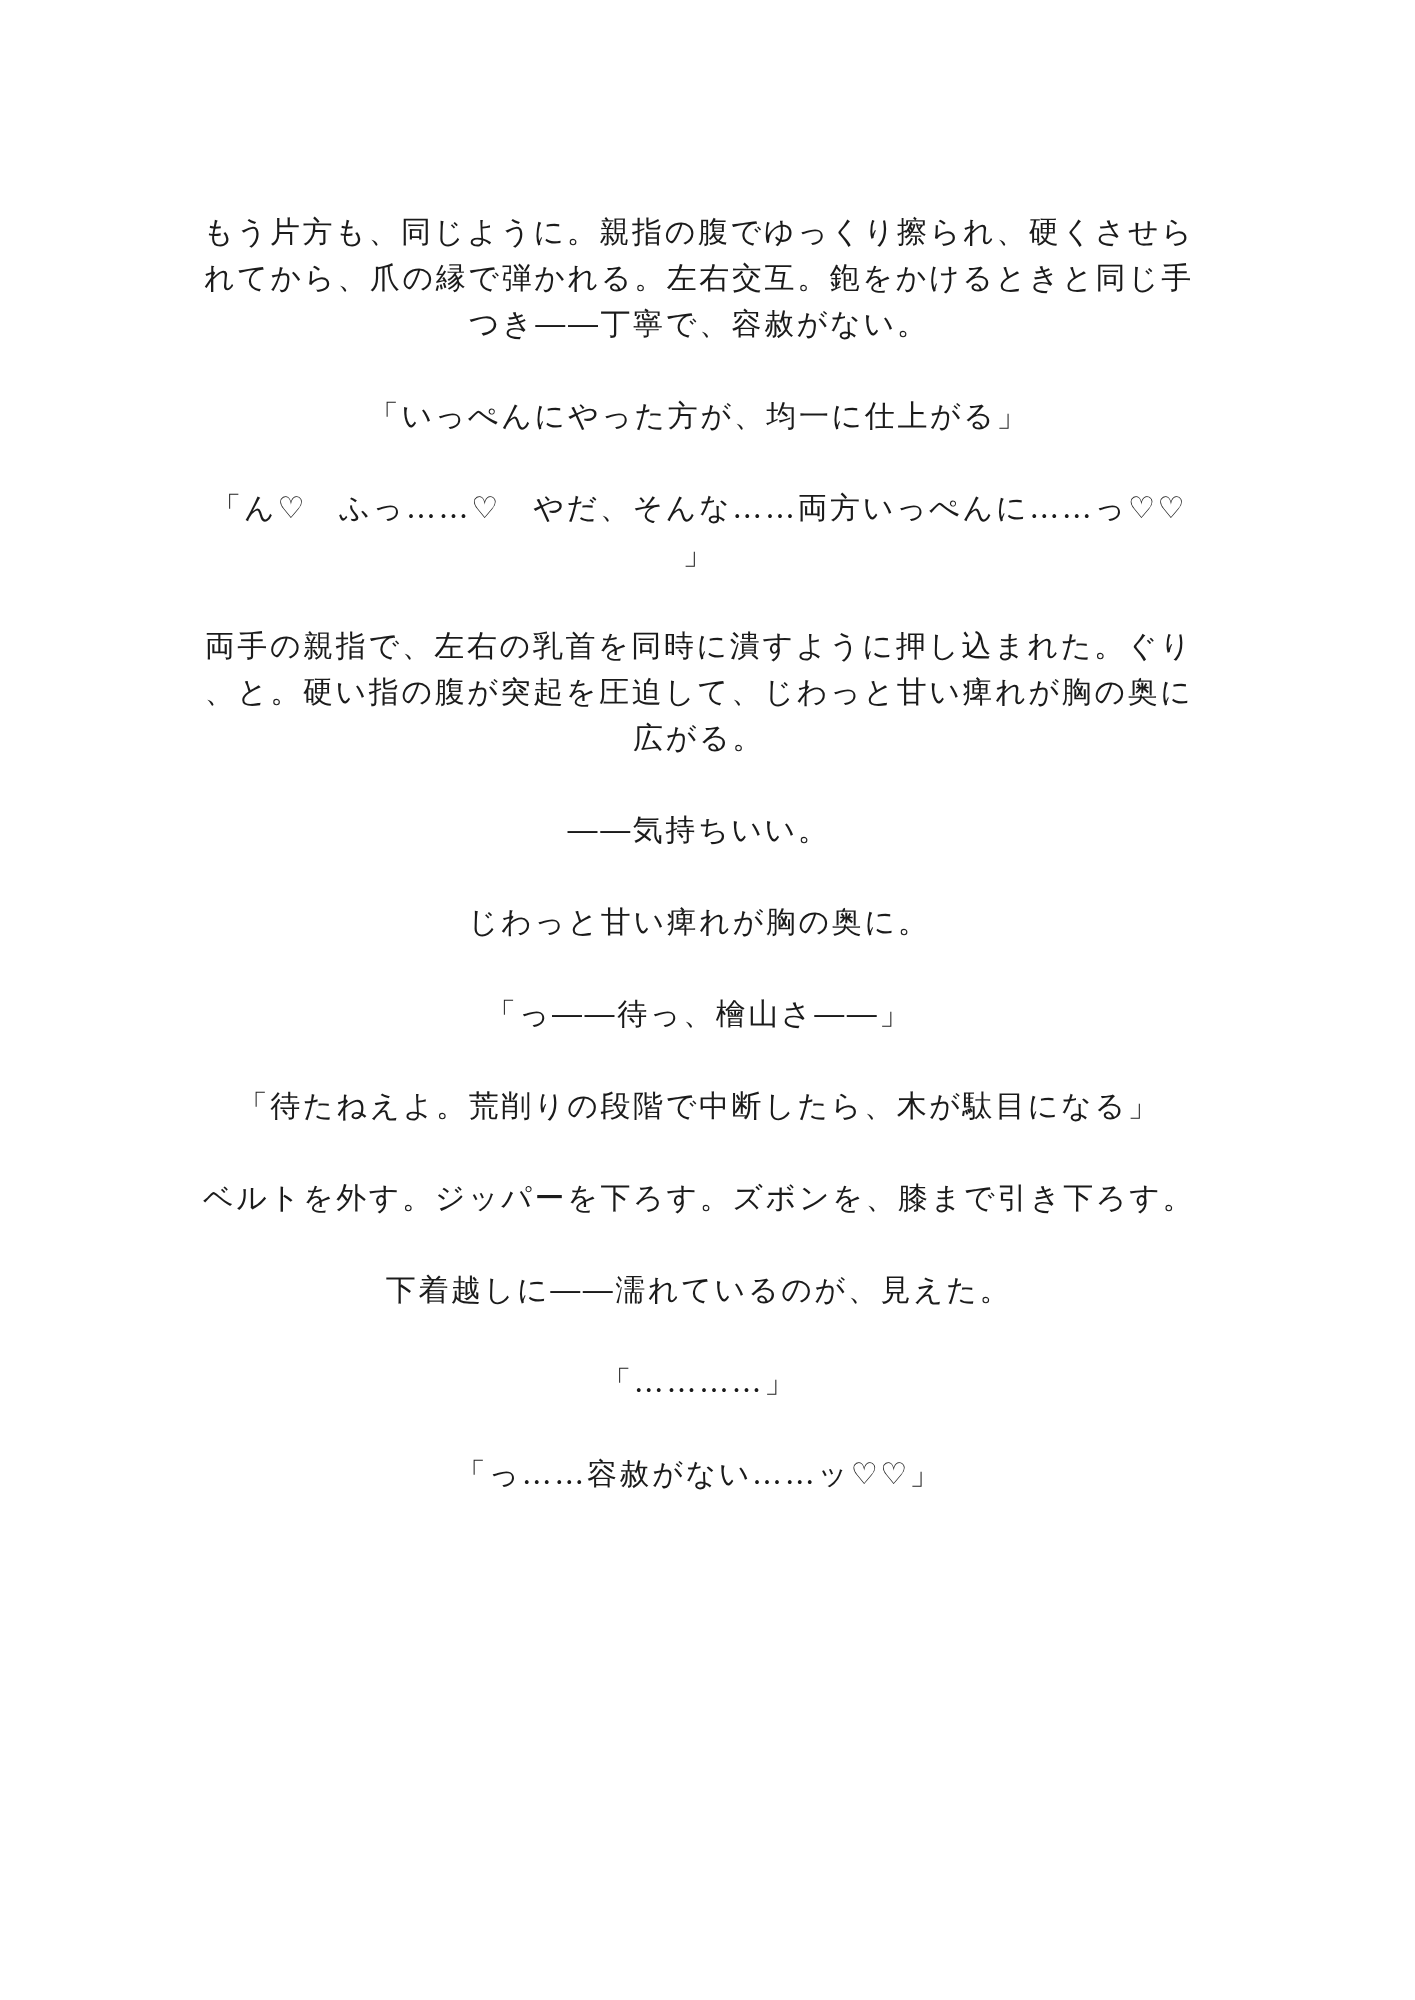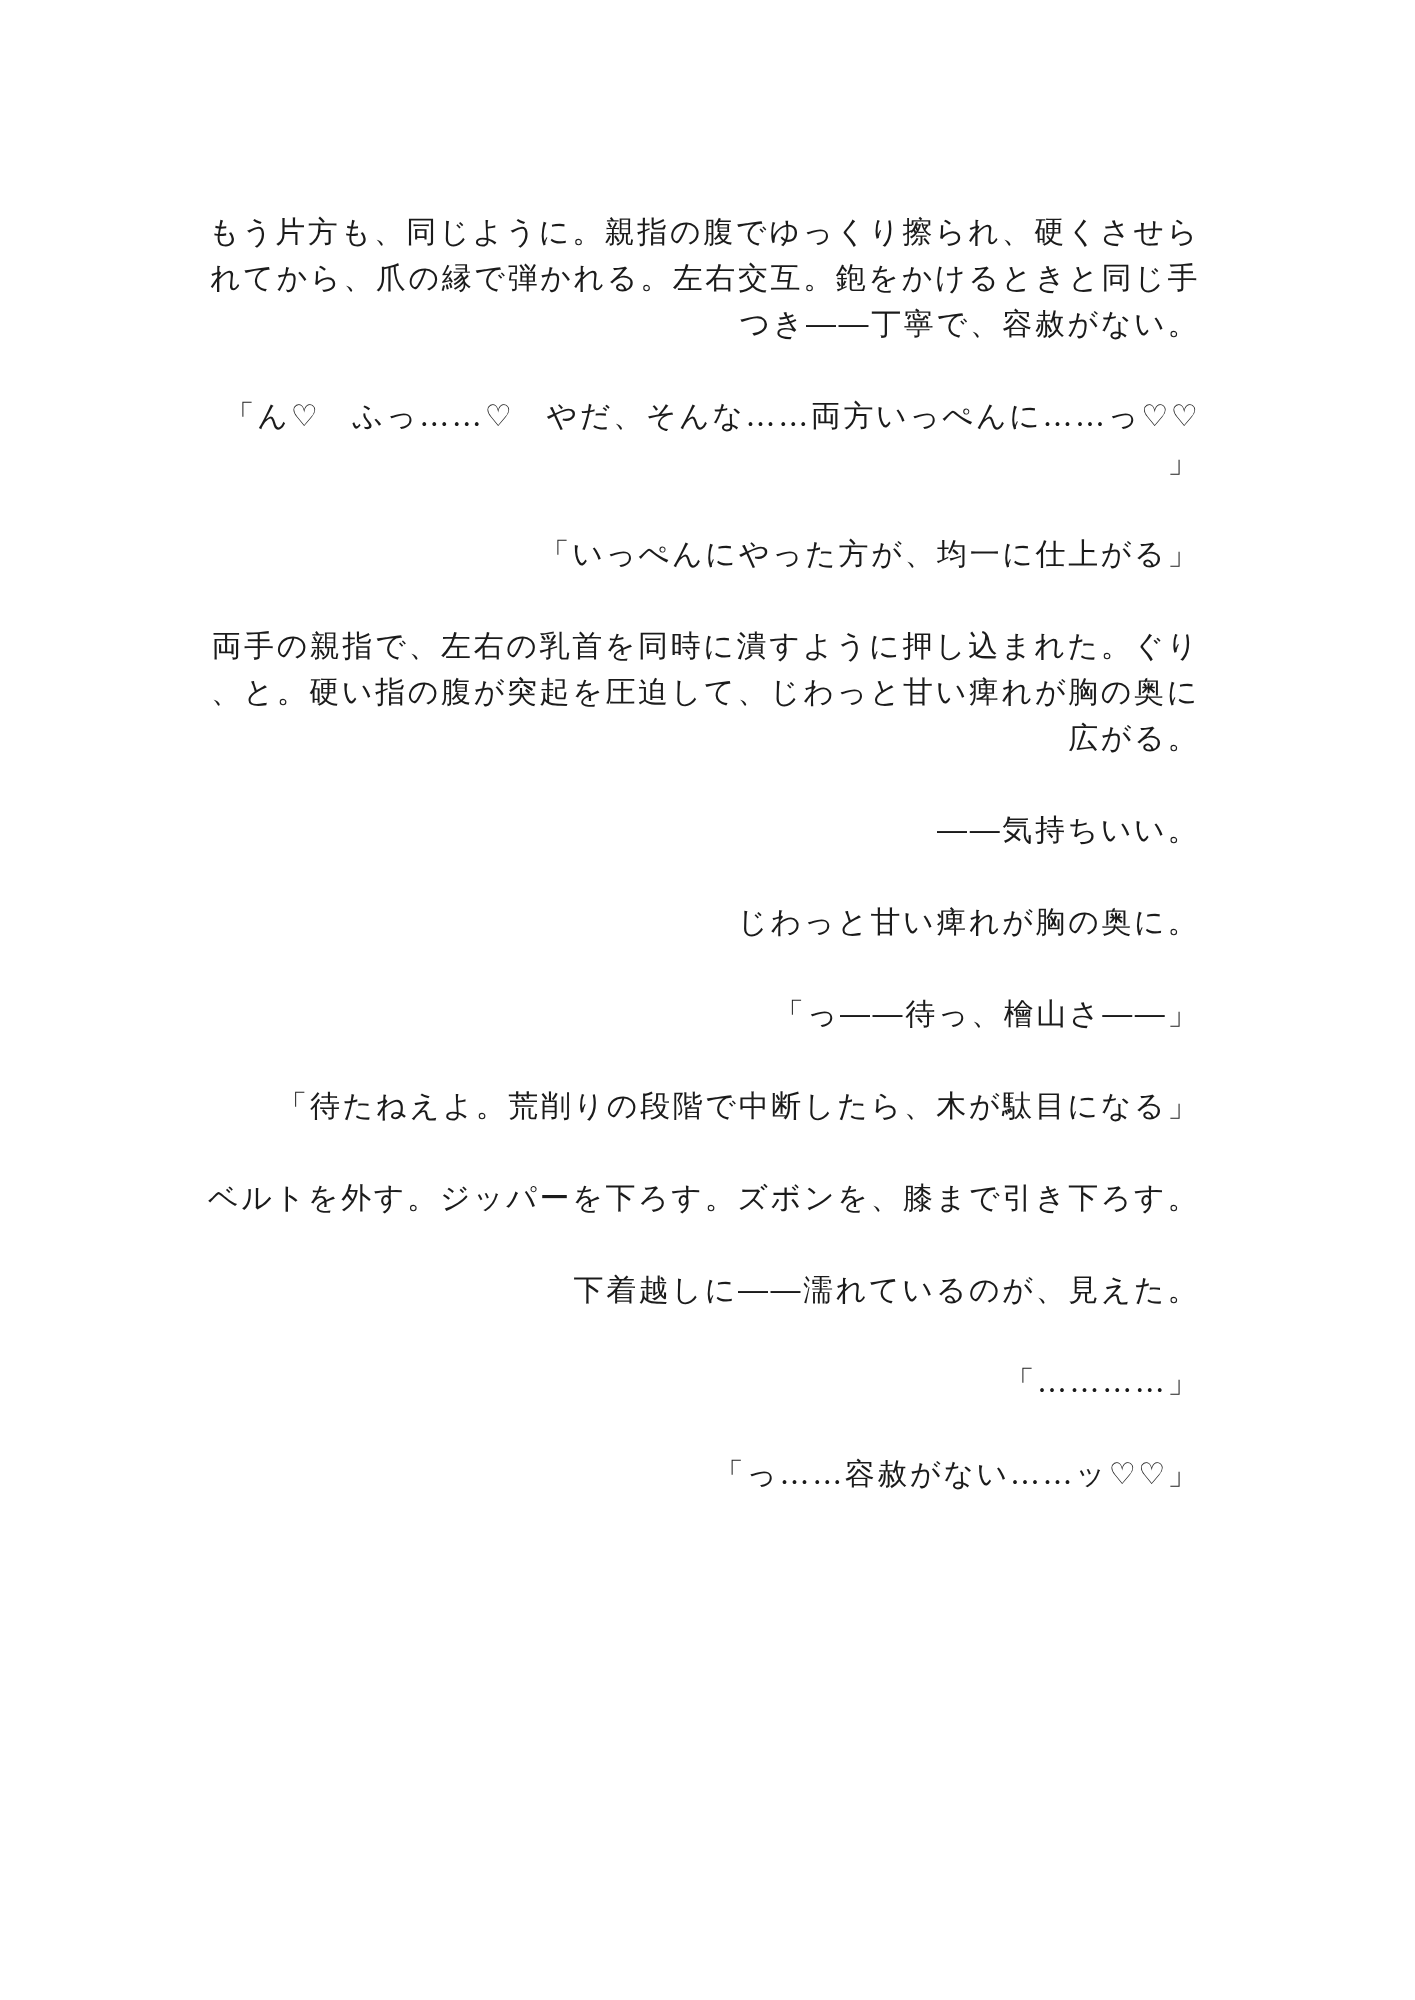--- a/index.html
+++ b/index.html
@@ -20,33 +20,33 @@
     background: #ffffff;
   }
   .para {
     margin: 0 0 46px 0;
     font-family: "DejaVu Serif", "Liberation Serif", serif;
     font-size: 30px;
     line-height: 46px;
     letter-spacing: 2.6px;
     color: #1b1b1b;
     white-space: pre-line;
-    text-align: right;
+    text-align: center;
   }
 </style>
 </head>
 <body>
 
 <div class="page">
   <p class="para">もう片方も、同じように。親指の腹でゆっくり擦られ、硬くさせら
 れてから、爪の縁で弾かれる。左右交互。鉋をかけるときと同じ手
 つき――丁寧で、容赦がない。</p>
+  <p class="para">「いっぺんにやった方が、均一に仕上がる」</p>
   <p class="para">「ん♡　ふっ……♡　やだ、そんな……両方いっぺんに……っ♡♡
 」</p>
-  <p class="para">「いっぺんにやった方が、均一に仕上がる」</p>
   <p class="para">両手の親指で、左右の乳首を同時に潰すように押し込まれた。ぐり
 、と。硬い指の腹が突起を圧迫して、じわっと甘い痺れが胸の奥に
 広がる。</p>
   <p class="para">――気持ちいい。</p>
   <p class="para">じわっと甘い痺れが胸の奥に。</p>
   <p class="para">「っ――待っ、檜山さ――」</p>
   <p class="para">「待たねえよ。荒削りの段階で中断したら、木が駄目になる」</p>
   <p class="para">ベルトを外す。ジッパーを下ろす。ズボンを、膝まで引き下ろす。</p>
   <p class="para">下着越しに――濡れているのが、見えた。</p>
   <p class="para">「…………」</p>

